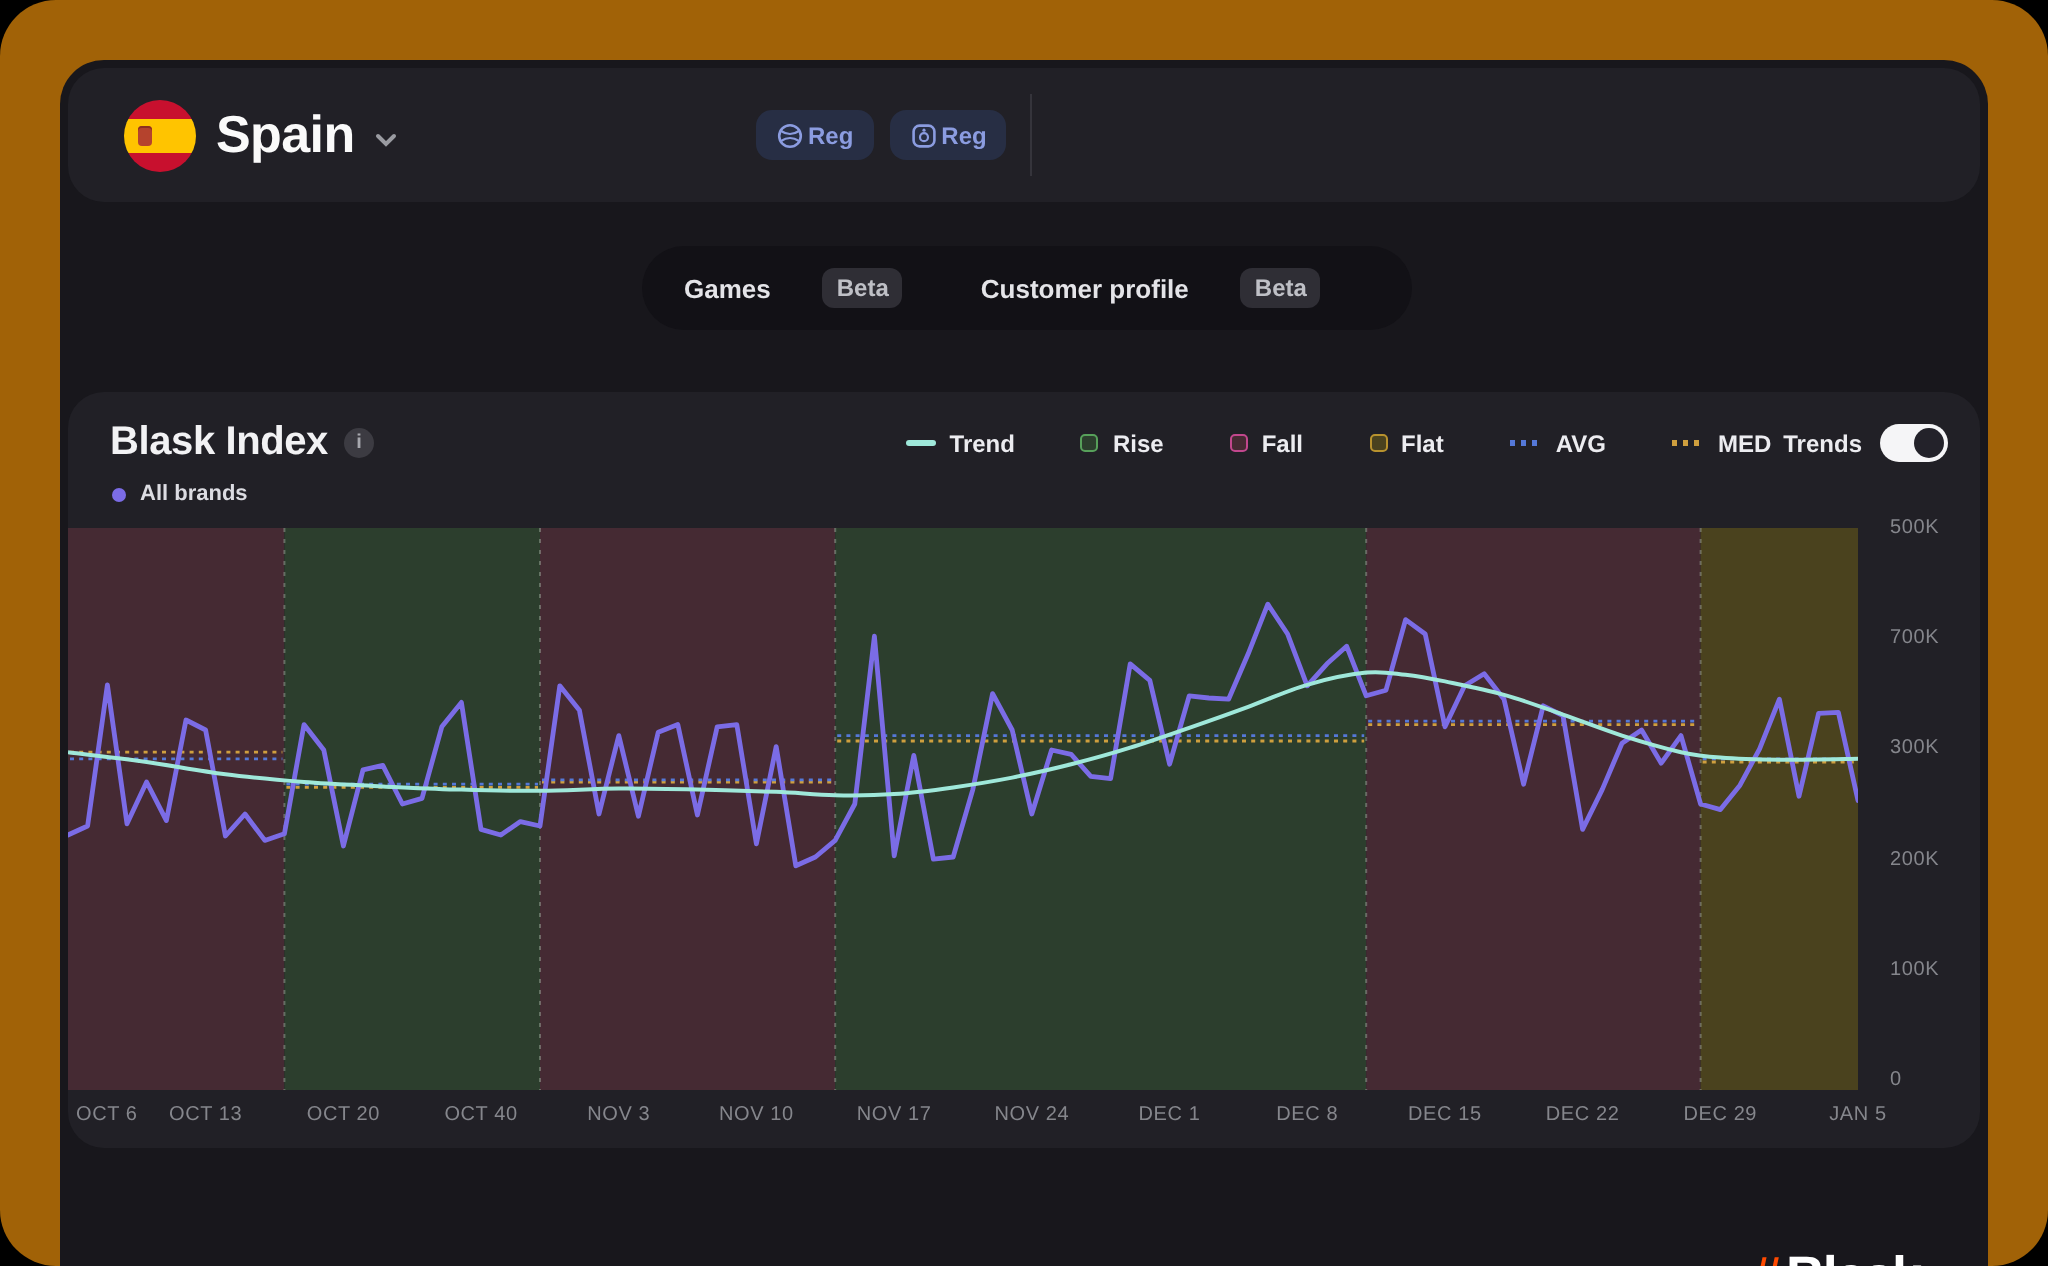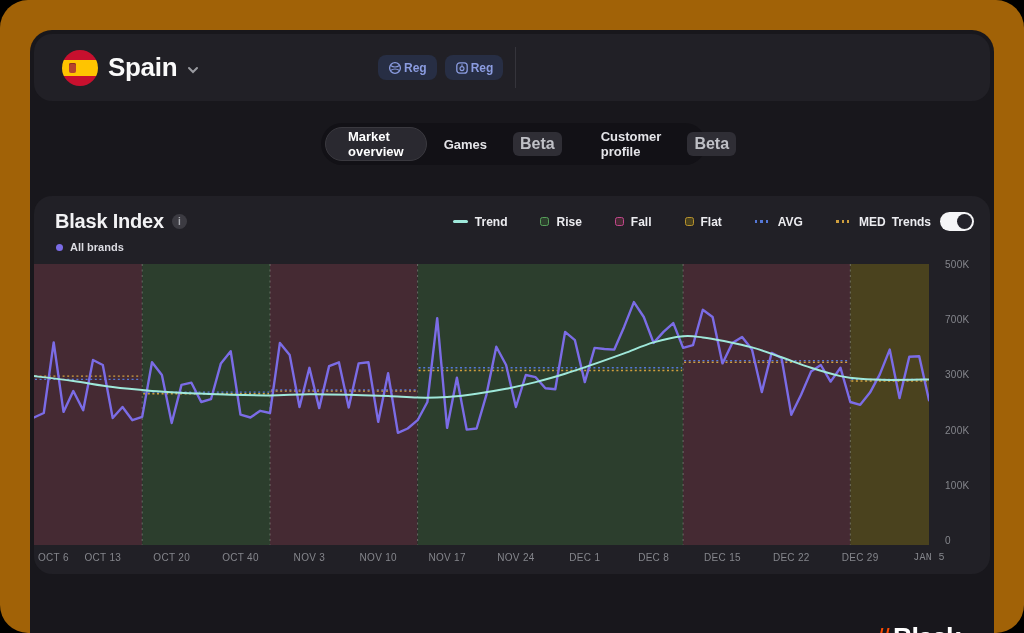--- a/index.html
+++ b/index.html
@@ -33,21 +33,21 @@
   .toggle.on .knob{right:2px;background:#23222a;}
 
   
   .tabbar{position:absolute;left:291px;top:93px;width:385px;height:42px;background:#121116;border-radius:21px;
           display:flex;align-items:center;padding:4px;}
   .tab-active{height:34px;display:flex;align-items:center;padding:0 22px;background:#2a2930;border:1px solid #3a393f;
               border-radius:17px;color:#fff;font-size:13px;font-weight:700;cursor:pointer;}
   .tab{display:flex;align-items:center;gap:26px;color:#e4e4e8;font-size:13px;font-weight:700;cursor:pointer;}
   .tab.games{margin-left:17px;}
   .tab.profile{margin-left:39px;}
-  .beta{background:#2f2e35;color:#bfc0c6;font-size:16px;font-weight:700;border-radius:6px;padding:3px 7px;}
+  .beta{background:#2f2e35;color:#bfc0c6;font-size:12px;font-weight:700;border-radius:6px;padding:3px 7px;}
 
   
   .chart-card{position:absolute;left:4px;top:166px;width:956px;height:378px;background:#212026;border-radius:18px;overflow:hidden;}
   .chart-head{position:absolute;left:0;top:14px;width:100%;display:flex;align-items:center;padding:0 16px 0 21px;}
   .chart-title{font-size:20px;font-weight:700;color:#f2f2f4;letter-spacing:-0.2px;}
   .info-ic{width:15px;height:15px;border-radius:50%;background:#3c3b42;color:#a7a8ae;font-size:10px;font-weight:700;
            display:inline-flex;align-items:center;justify-content:center;margin-left:8px;}
   .legend{margin-left:auto;display:flex;align-items:center;gap:33px;}
   .legend .li{display:flex;align-items:center;gap:7px;color:#ececf0;font-size:12px;font-weight:700;cursor:pointer;}
   .trends-wrap{display:flex;align-items:center;gap:9px;margin-left:6px;color:#ececf0;font-size:12px;font-weight:700;}
@@ -97,23 +97,20 @@
             </svg>
           <span>Reg</span>
         </span>
       </div>
 
       <div class="hdr-divider"></div>
 
     </div>
 
     <div class="tabbar">
-      <div class="tab-active">
-        <span>Market overview</span>
-      </div>
       <div class="tab games">
         <span>Games</span>
         <span class="beta">Beta</span>
       </div>
       <div class="tab profile">
         <span>Customer profile</span>
         <span class="beta">Beta</span>
       </div>
     </div>
 
@@ -200,21 +197,21 @@
           <span style="left: 206.538px;">OCT 40</span>
           <span style="left: 275.385px;">NOV 3</span>
           <span style="left: 344.231px;">NOV 10</span>
           <span style="left: 413.077px;">NOV 17</span>
           <span style="left: 481.923px;">NOV 24</span>
           <span style="left: 550.769px;">DEC 1</span>
           <span style="left: 619.615px;">DEC 8</span>
           <span style="left: 688.462px;">DEC 15</span>
           <span style="left: 757.308px;">DEC 22</span>
           <span style="left: 826.154px;">DEC 29</span>
-          <span style="left: 895px; font-family: Liberation Mono, monospace;">JAN 5</span>
+          <span style="left: 895px;">JAN 5</span>
         </div>
     </div>
 
     <span class="site">blask.com</span>
     <span class="logo">
       <span class="hash">#</span>
       <span class="name">Blask</span>
     </span>
   </div>
 </div>

